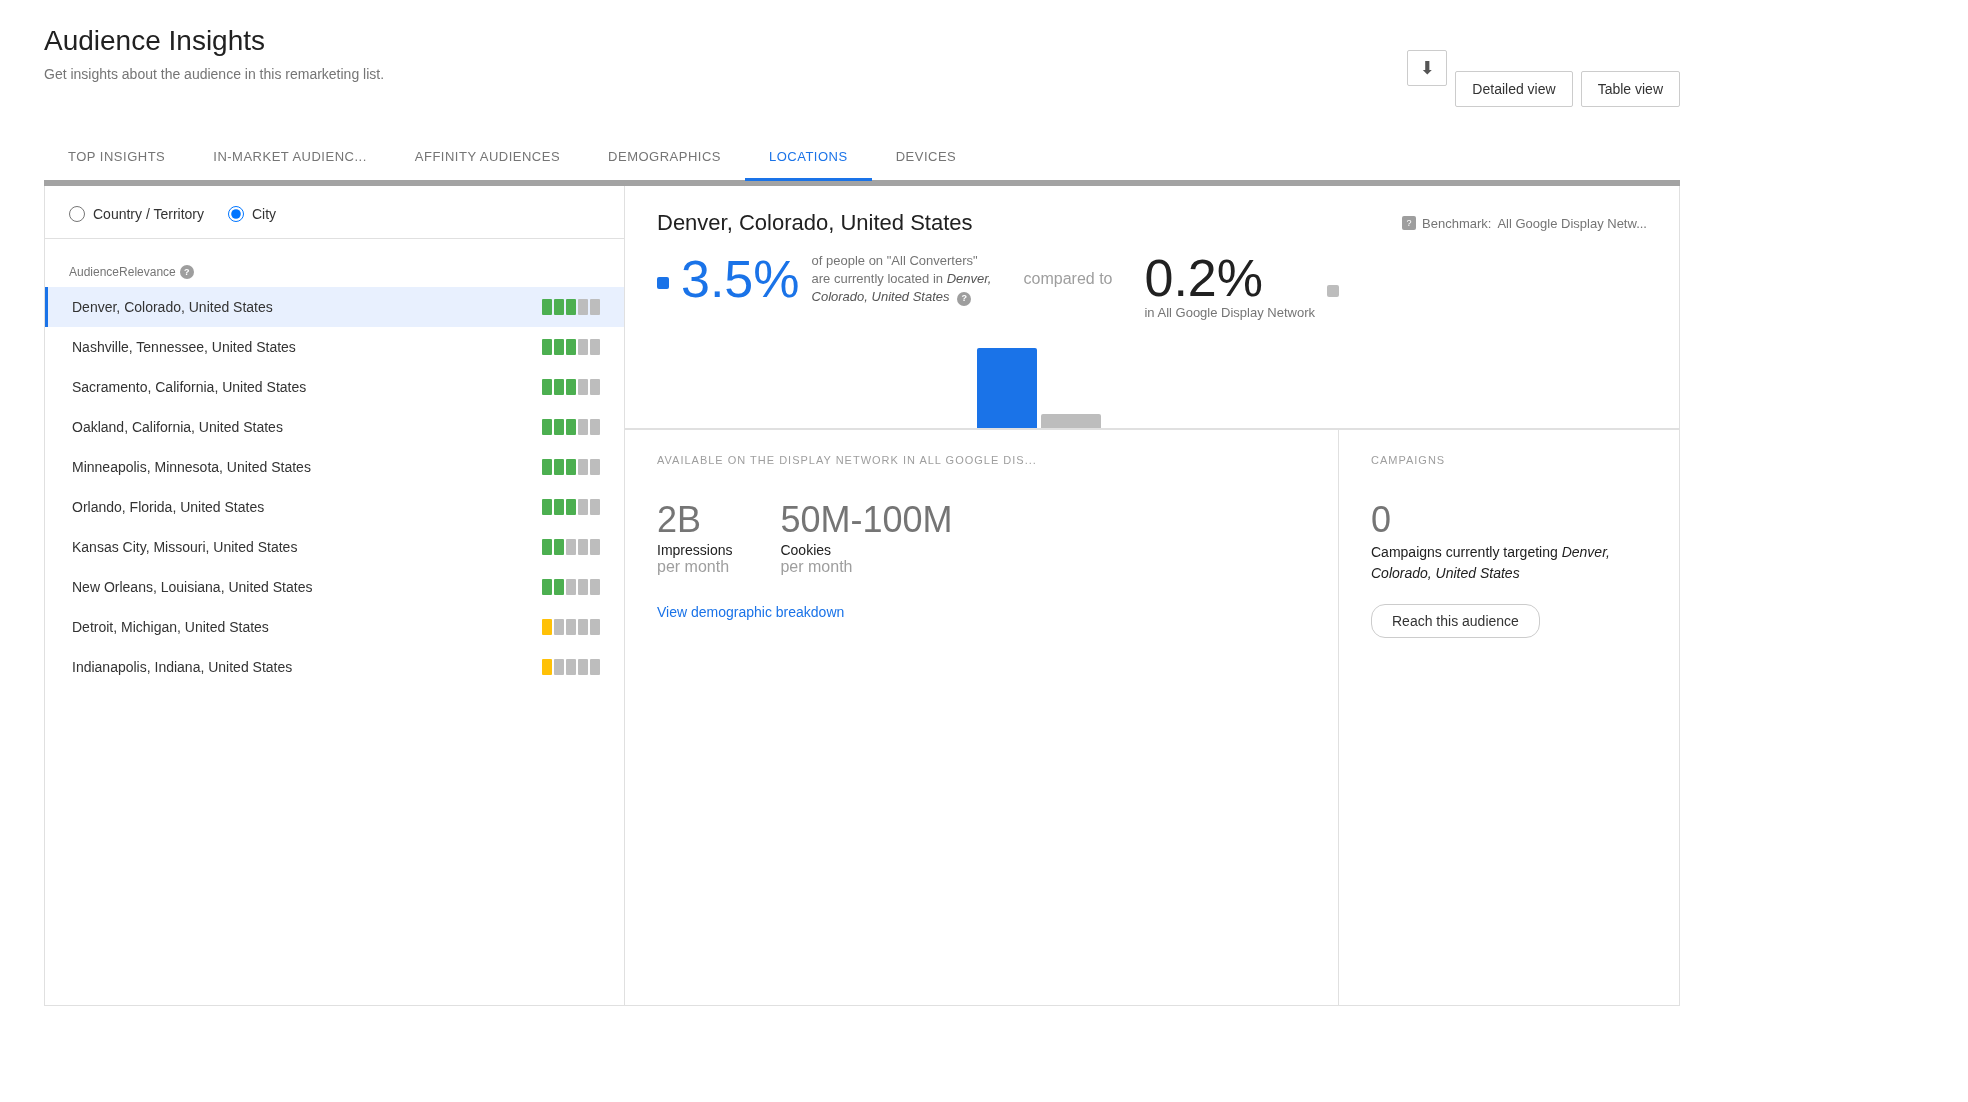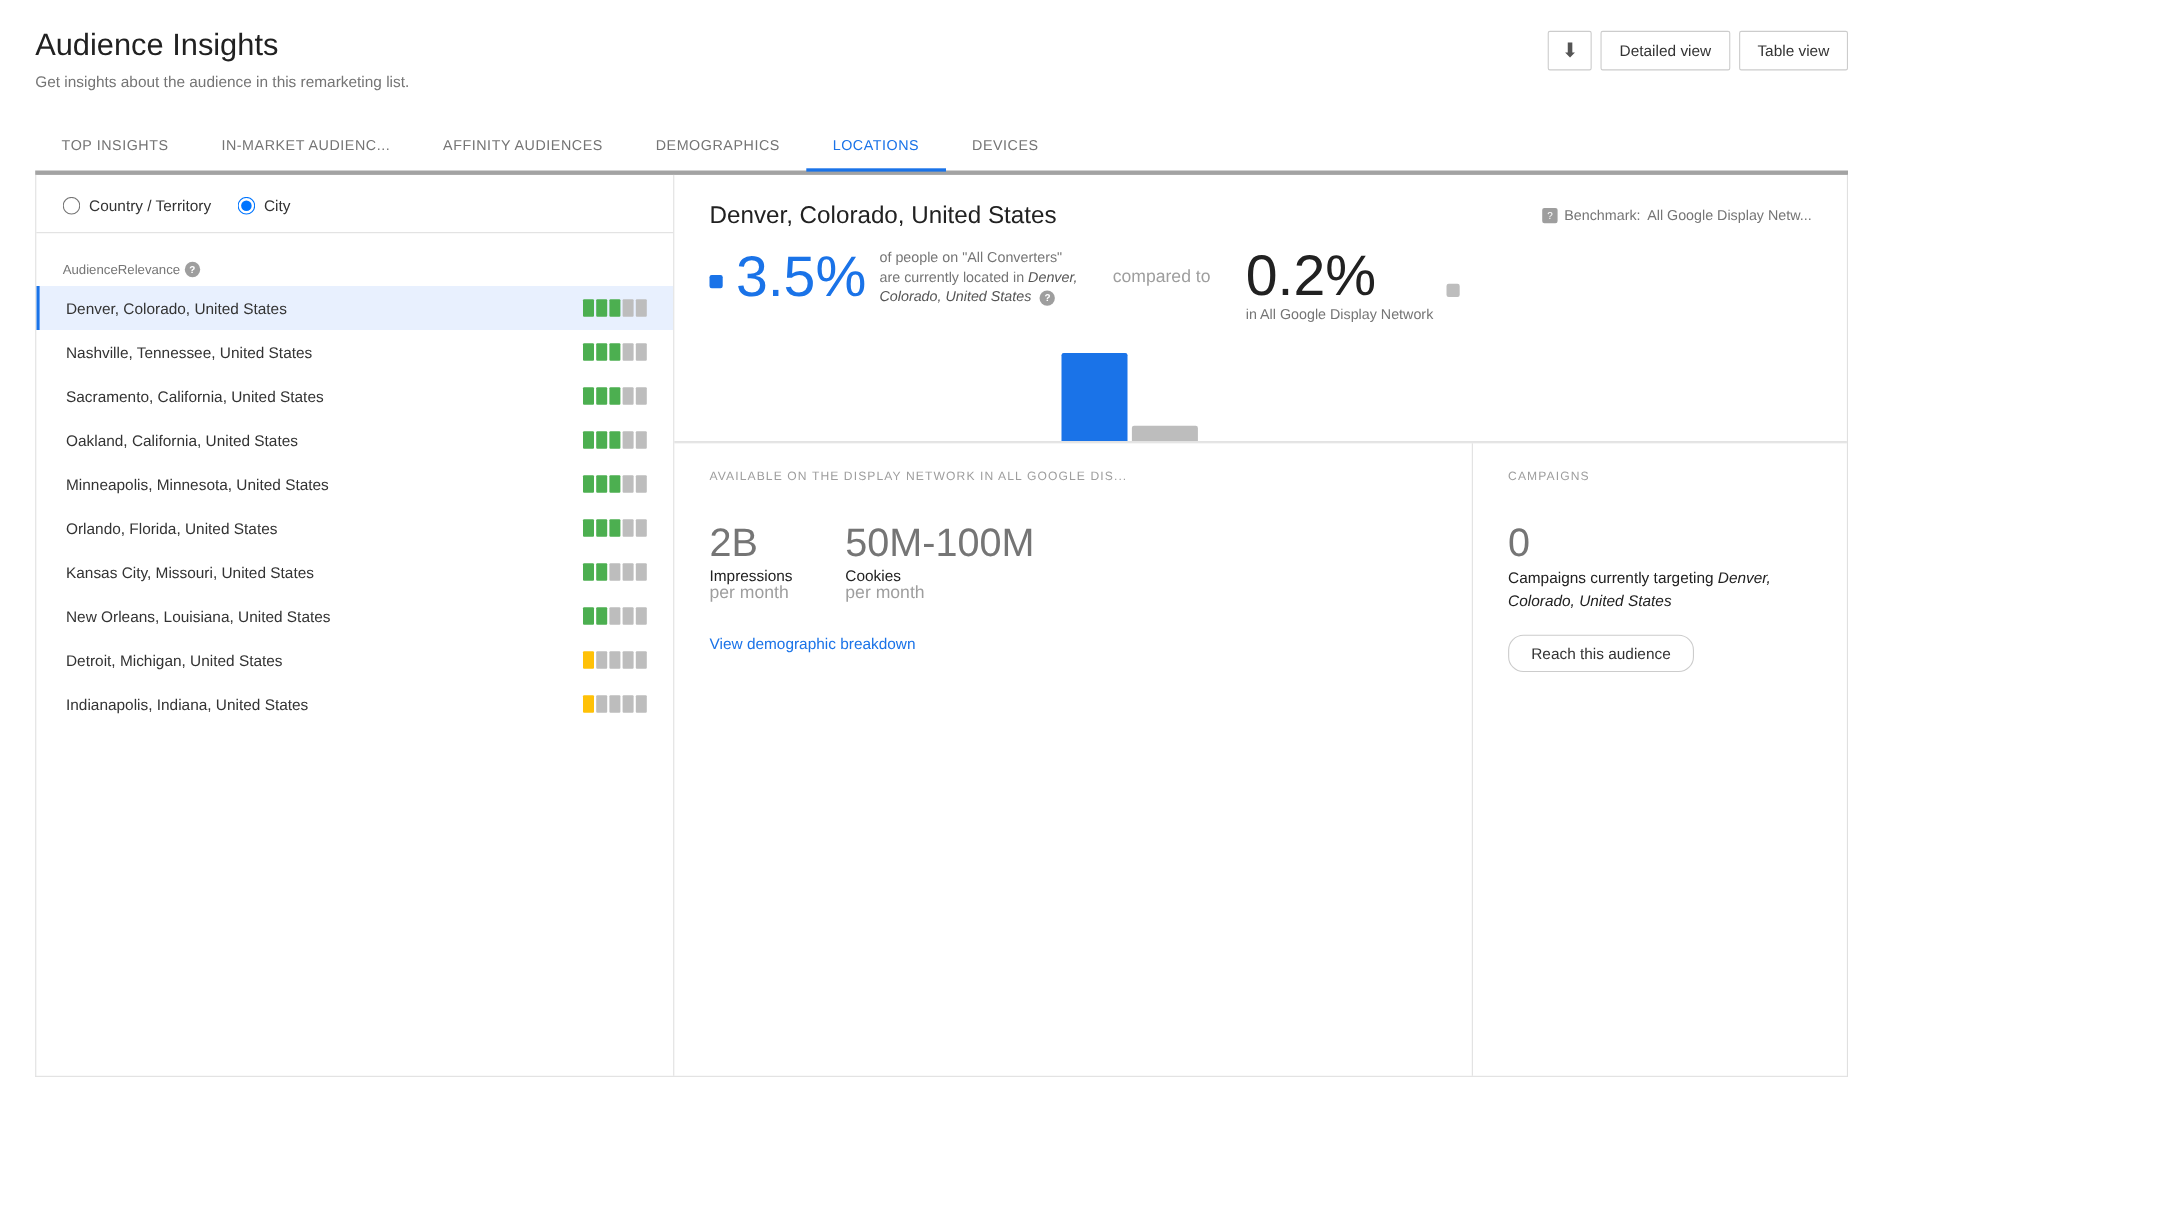--- a/index.html
+++ b/index.html
@@ -6,21 +6,21 @@
     body {
       font-family: Arial, sans-serif;
       background: #fff;
       color: #333;
       font-size: 14px;
     }
     .page-container {
       width: 1712px;
       min-height: 1102px;
       background: #fff;
-      padding: 24px 32px 0 32px;
+      padding: 24px 32px 0 44px;
     }
     .header-row {
       display: flex;
       align-items: flex-start;
       justify-content: space-between;
       margin-bottom: 8px;
     }
     .header-title {
       font-size: 28px;
       font-weight: 400;
@@ -52,25 +52,26 @@
     .btn-view {
       height: 36px;
       padding: 0 16px;
       border: 1px solid #ccc;
       background: #fff;
       cursor: pointer;
       font-size: 14px;
       color: #333;
       border-radius: 2px;
       white-space: nowrap;
+      margin-top: 43px;
     }
     .tabs-row {
       display: flex;
       align-items: center;
-      border-bottom: 4px solid #a3a3a3;
+      border-bottom: 6px solid #a3a3a3;
       margin-top: 28px;
       gap: 0;
     }
     .tab-item {
       padding: 14px 24px;
       font-size: 13px;
       font-weight: 500;
       color: #757575;
       cursor: pointer;
       text-transform: uppercase;

